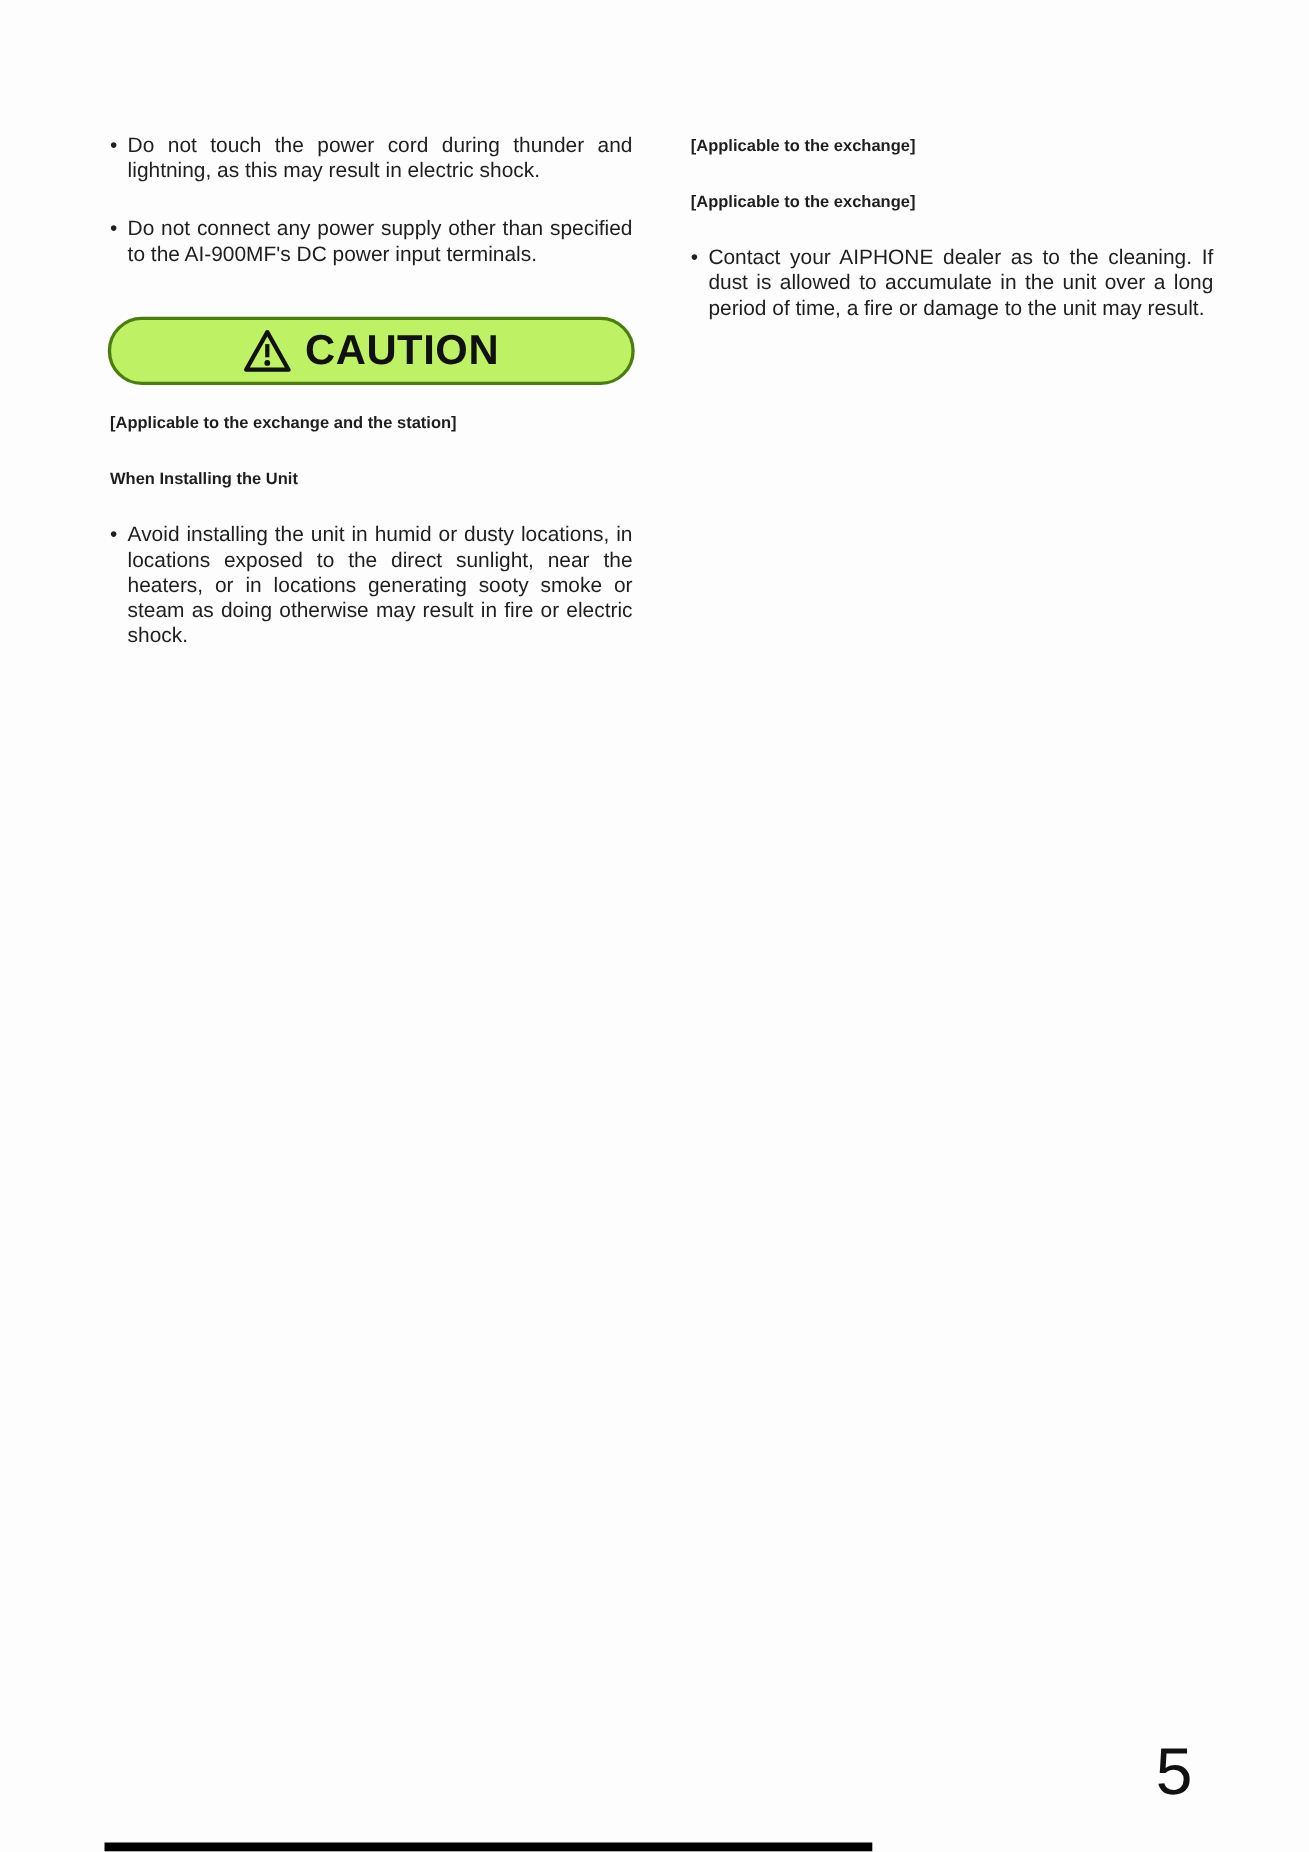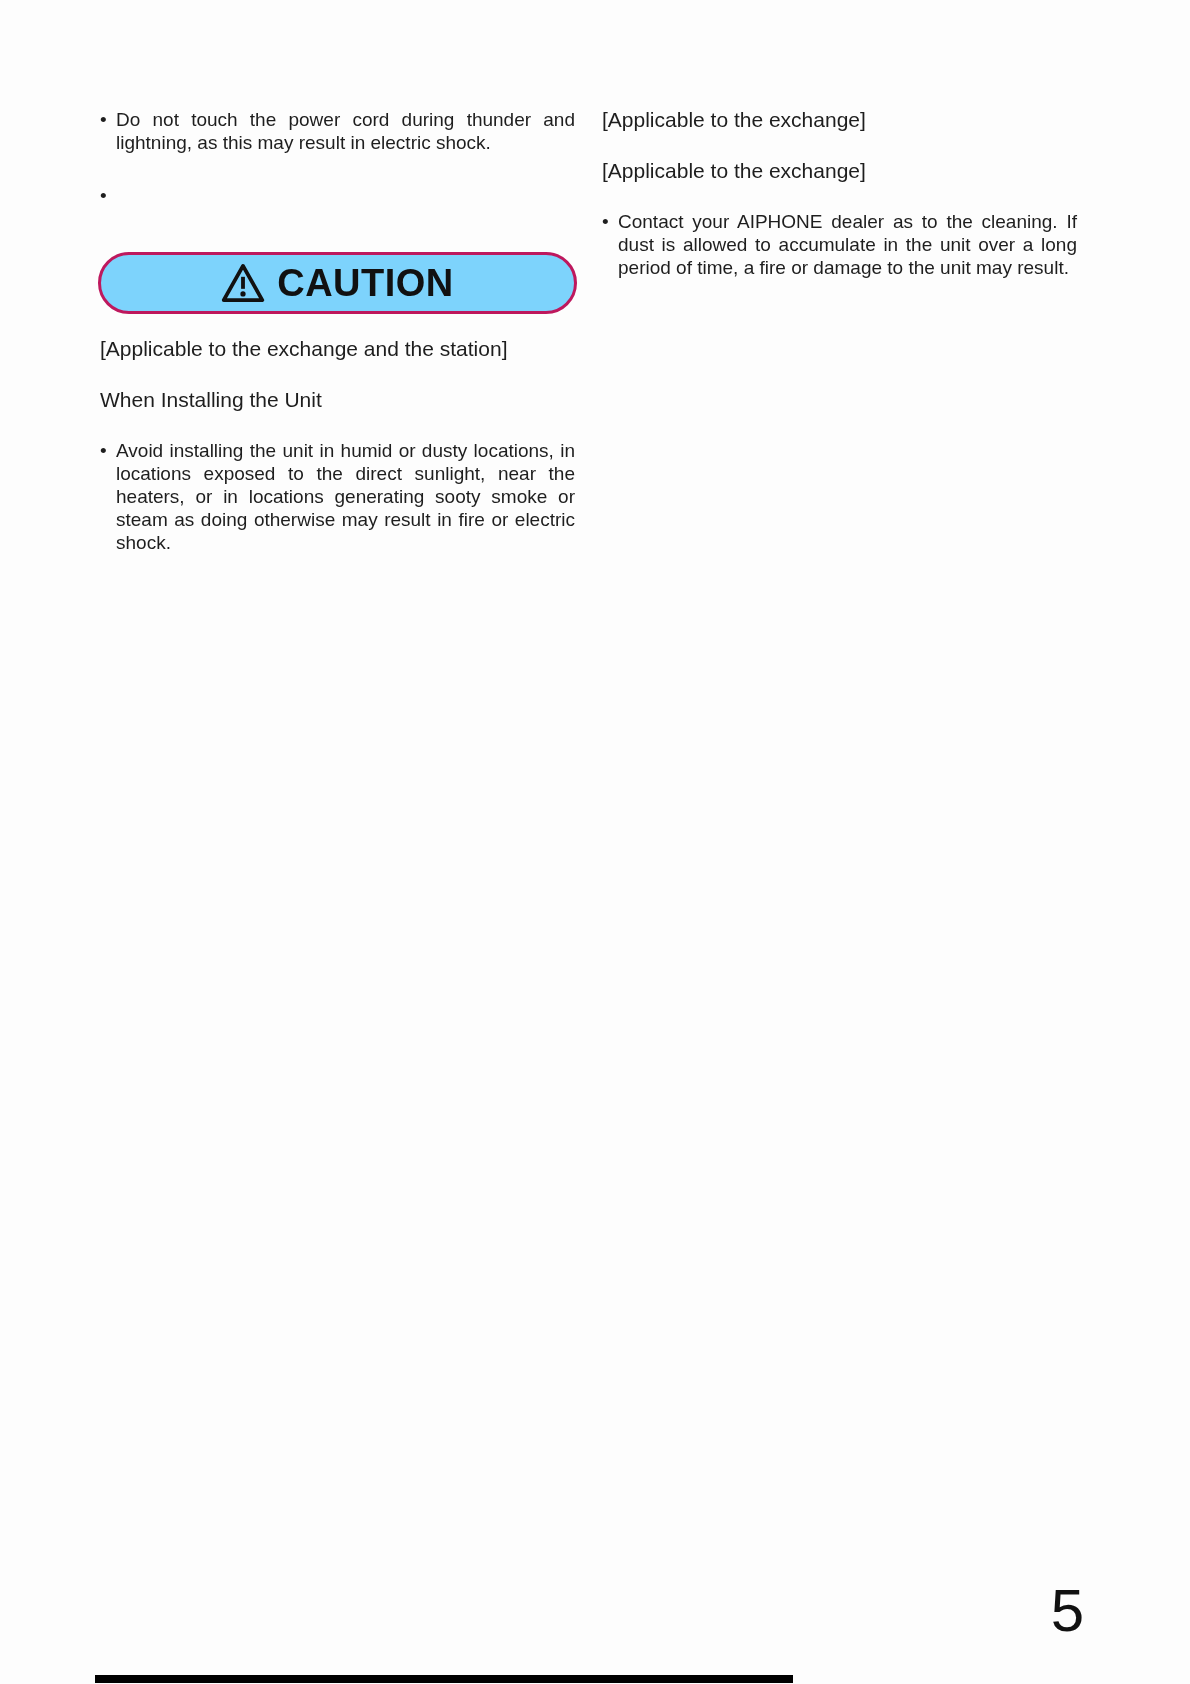--- a/index.html
+++ b/index.html
@@ -7,60 +7,60 @@
     position: relative;
     width: 1190px;
     height: 1684px;
     background: #fdfdfd;
     font-family: "Liberation Sans", "DejaVu Sans", sans-serif;
     color: #1e1e1e;
     overflow: hidden;
   }
   .columns {
     position: absolute;
-    top: 108px;
+    top: 121px;
     left: 100px;
     display: flex;
-    gap: 27px;
+    gap: 53px;
     justify-content: center;
   }
   .col {
     width: 475px;
     font-size: 19px;
     line-height: 23px;
   }
   .block { margin-bottom: 30px; }
   .bullet-item { display: flex; }
   .bullet-marker {
     flex: 0 0 16px;
     color: #1e1e1e;
   }
   .bullet-marker::before { content: "\2022"; }
   .bullet-content {
     flex: 1;
     text-align: justify;
   }
   .section-heading {
-    font-size: 21px;
-    font-weight: normal;
+    font-size: 15px;
+    font-weight: bold;
     line-height: 23px;
     margin: 0 0 28px 0;
   }
   .caution-box {
     box-sizing: border-box;
     width: 479px;
     height: 62px;
-    border: 3px solid #be185d;
+    border: 3px solid #4d7c0f;
     border-radius: 31px;
     display: flex;
     align-items: center;
     justify-content: center;
     gap: 12px;
     margin: 45px 0 23px -2px;
-    background: #7dd3fc;
+    background: #bef264;
   }
   .caution-label {
     font-size: 38px;
     font-weight: bold;
     letter-spacing: 0.5px;
     color: #111111;
   }
   .warning-icon { display: inline-flex; }
   .page-number {
     position: absolute;
@@ -89,20 +89,21 @@
     <div class="col">
 
       <div class="block bullet-item">
         <span class="bullet-marker"></span>
         <span class="bullet-content">Do not touch the power cord during thunder and lightning, as this may result in electric shock.</span>
       </div>
 
       <div class="block bullet-item">
         <span class="bullet-marker"></span>
         <span class="bullet-content">
+          <span>Do not connect any power supply other than specified to the AI-900MF's DC power input terminals.</span>
         </span>
       </div>
 
       <div class="caution-box">
         <span class="warning-icon">
           <svg width="44" height="40" viewBox="0 0 24 22" aria-hidden="true">
             <path d="M12 1.6 L22.6 20.4 H1.4 Z" fill="none" stroke="#111111" stroke-width="2.1" stroke-linejoin="round"></path>
             <rect x="10.95" y="7.6" width="2.1" height="6.6" fill="#111111"></rect>
             <circle cx="12" cy="17" r="1.45" fill="#111111"></circle>
           </svg>

